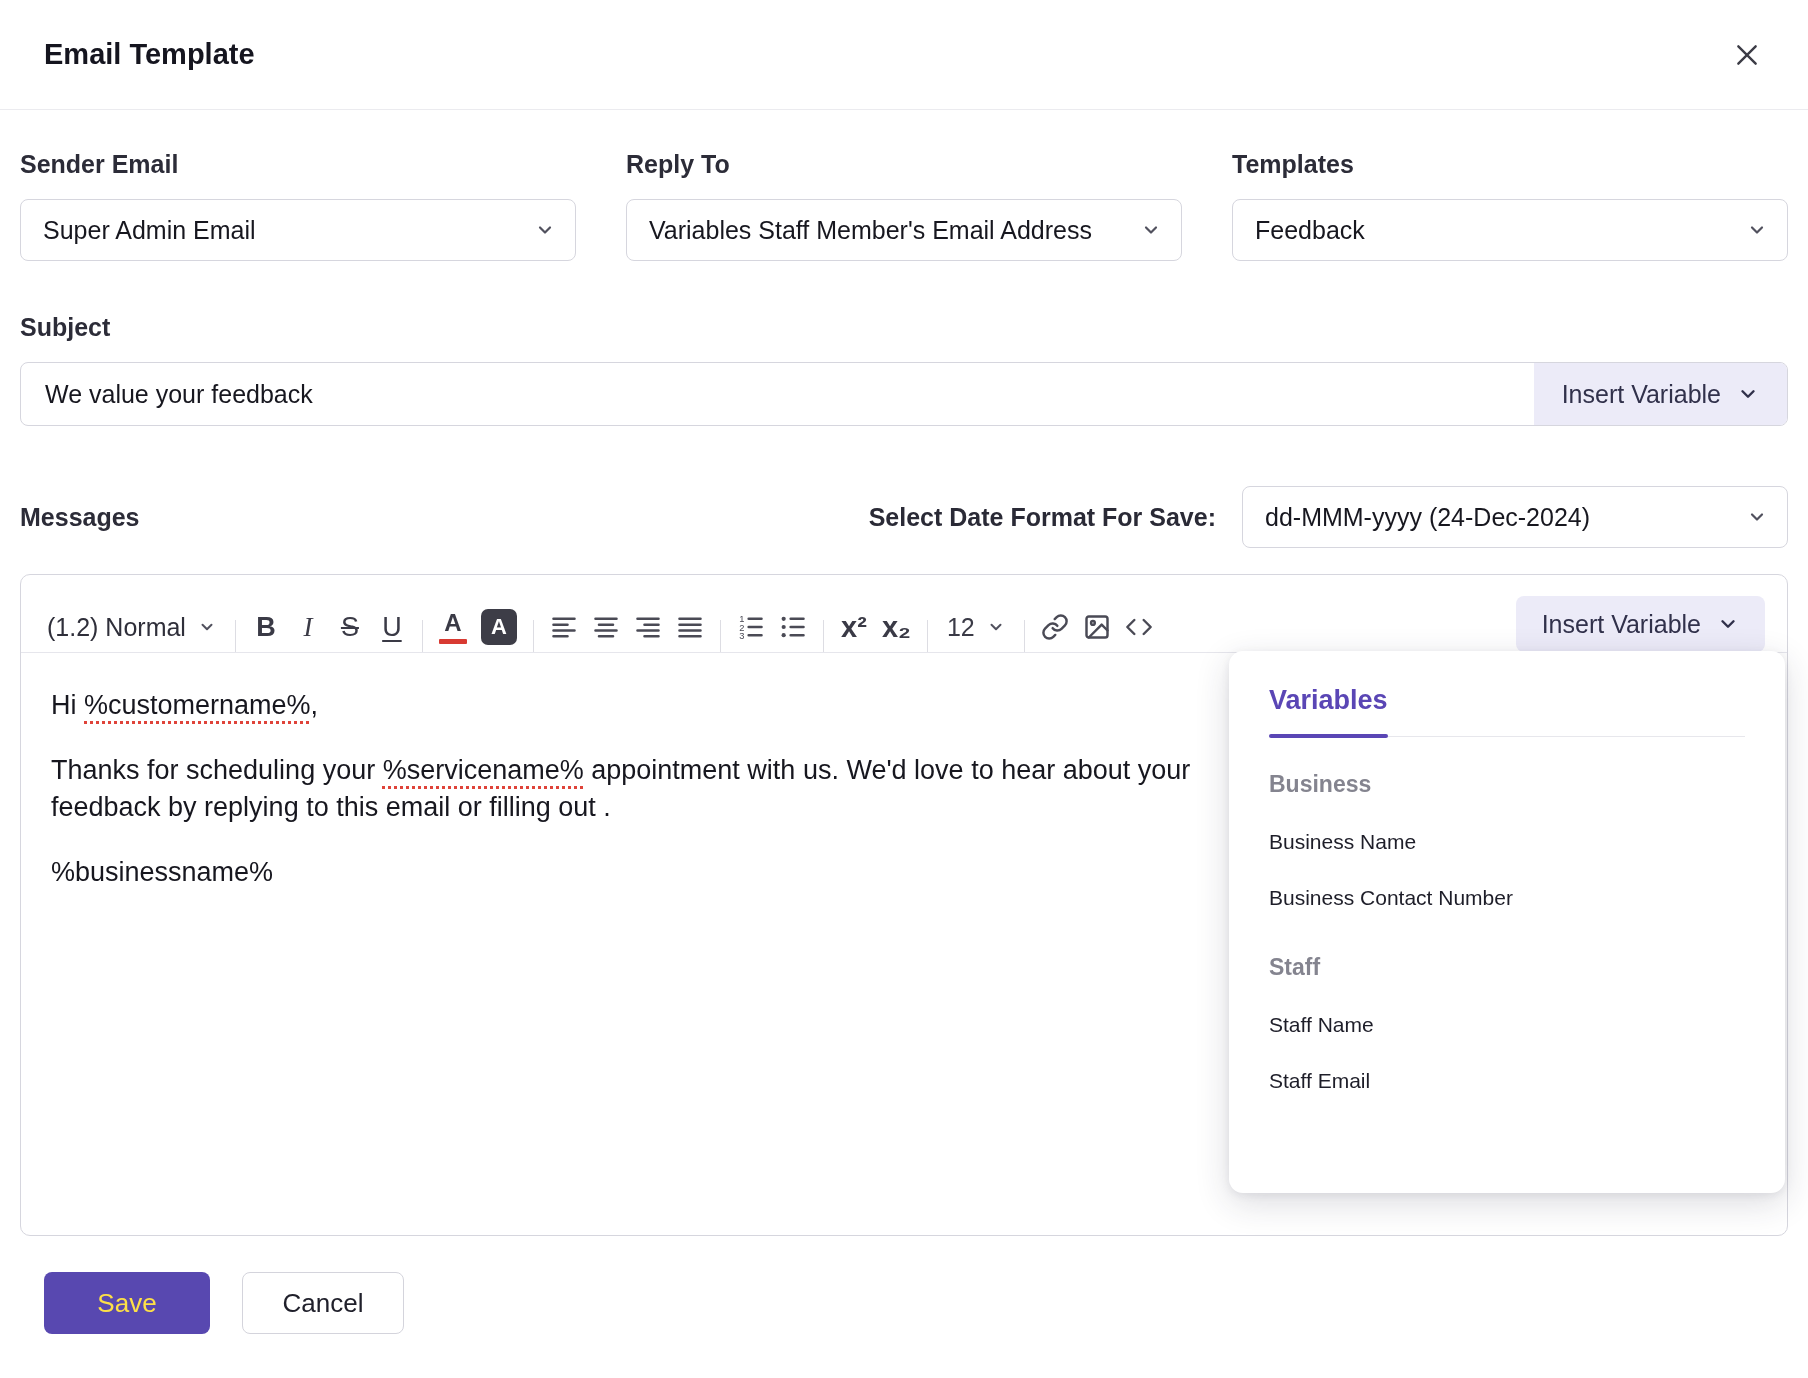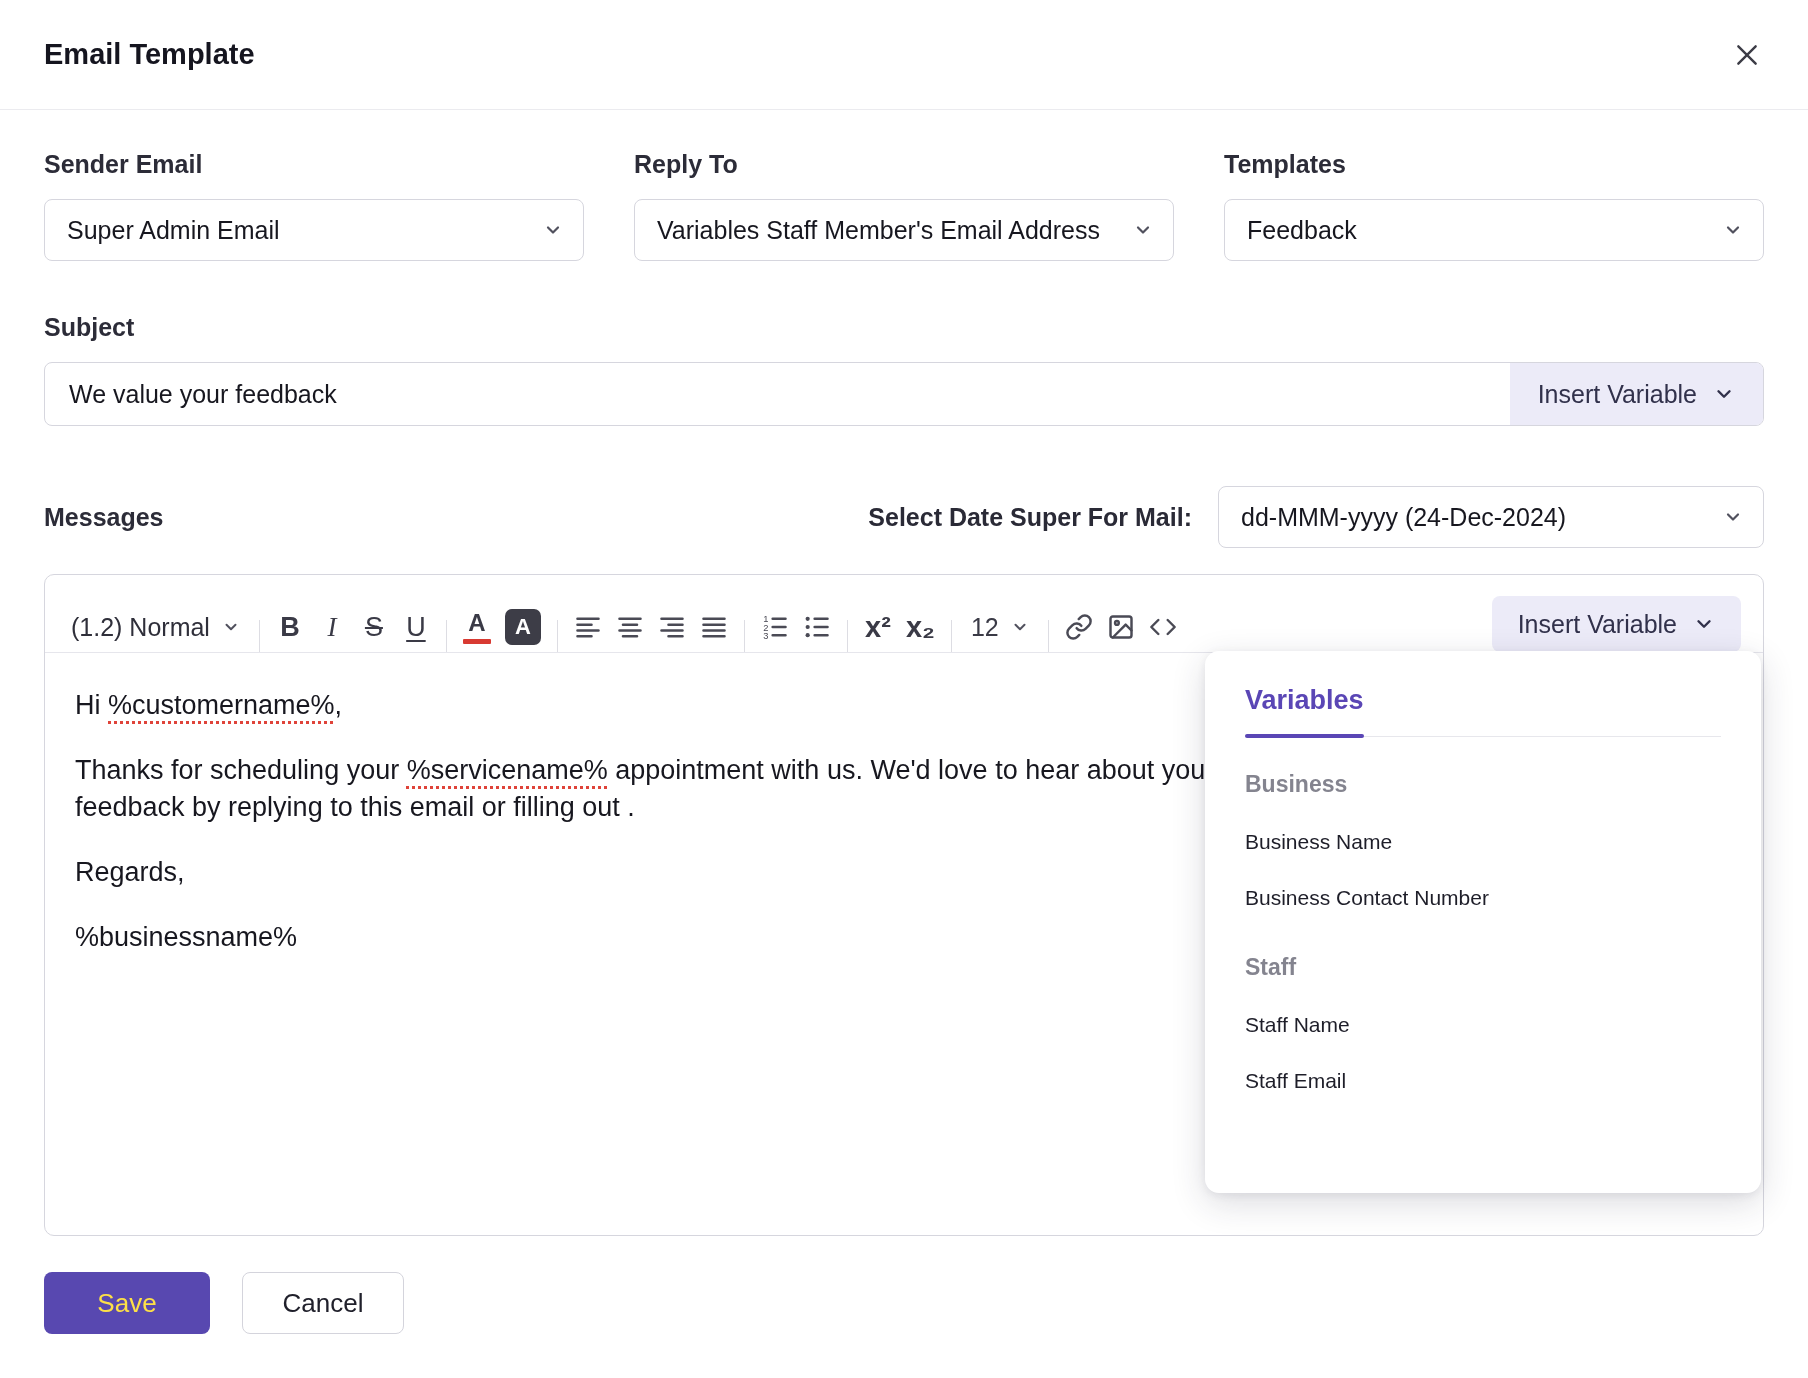--- a/index.html
+++ b/index.html
@@ -10,21 +10,21 @@
     font-family:"Liberation Sans", sans-serif;
   }
   svg { display:block; }
 
   
   .modal-header{display:flex;justify-content:space-between;align-items:center;height:110px;padding:0 40px 0 44px;border-bottom:1px solid #ebebef;}
   .modal-title{font-size:29px;font-weight:700;margin:0;color:#15151f;}
   .close-btn{background:none;border:none;cursor:pointer;padding:8px;}
 
   
-  .content{padding:0 44px;position:relative;}
+  .content{padding:0 20px;position:relative;}
   .field-row{display:flex;gap:50px;margin-top:40px;}
   .field{flex:1;min-width:0;}
   .field-label{font-size:25px;font-weight:600;color:#2c2c38;}
   .select{margin-top:20px;height:62px;border:1.5px solid #d6d6de;border-radius:8px;display:flex;align-items:center;justify-content:space-between;padding:0 20px 0 22px;cursor:pointer;background:#fff;}
   .select-value{font-size:25px;color:#17171f;white-space:nowrap;overflow:hidden;}
 
   .subject-label{margin-top:52px;}
   .subject-wrap{margin-top:20px;height:64px;border:1.5px solid #d6d6de;border-radius:8px;position:relative;display:flex;align-items:center;background:#fff;}
   .subject-input{flex:1;border:none;outline:none;font-size:25px;padding:0 24px;height:100%;background:transparent;color:#17171f;font-family:inherit;border-radius:8px;}
   .chip-btn{display:flex;align-items:center;gap:16px;background:#ecebf8;border:none;border-radius:8px;font-size:25px;color:#31314b;cursor:pointer;font-family:inherit;font-weight:500;}
@@ -125,21 +125,21 @@
       <span>Insert Variable</span>
       <svg width="22" height="22" viewBox="0 0 20 20">
           <path d="M5 7.5l5 5 5-5" fill="none" stroke="#31314b" stroke-width="2.2" stroke-linecap="round" stroke-linejoin="round"></path>
         </svg>
     </button>
   </div>
 
   <div class="messages-row">
     <div class="messages-label">Messages</div>
     <div class="date-group">
-      <div class="date-label">Select Date Super For Mail:</div>
+      <div class="date-label">Select Date Format For Save:</div>
       <div class="select date-select">
         <span class="select-value">dd-MMM-yyyy (24-Dec-2024)</span>
         <svg width="20" height="20" viewBox="0 0 20 20">
             <path d="M5 7.5l5 5 5-5" fill="none" stroke="#51515e" stroke-width="2.2" stroke-linecap="round" stroke-linejoin="round"></path>
           </svg>
       </div>
     </div>
   </div>
 
   <div class="editor">
@@ -254,21 +254,20 @@
           </svg>
       </button>
     </div>
 
     <div class="editor-content">
       <div class="block"><span>Hi </span><span class="spell">%customername%</span><span>,</span></div>
       <div class="block">
         <div><span>Thanks for scheduling your </span><span class="spell">%servicename%</span><span> appointment with us. We'd love to hear about your</span></div>
         <div>feedback by replying to this email or filling out .</div>
       </div>
-      <div class="block">Regards,</div>
       <div class="block">%businessname%</div>
     </div>
 
     <div class="var-panel">
       <div class="panel-tabs">
         <span class="panel-tab">Variables</span>
       </div>
       <div class="vp-group-header">Business</div>
       <div class="vp-item">Business Name</div>
       <div class="vp-item">Business Contact Number</div>

